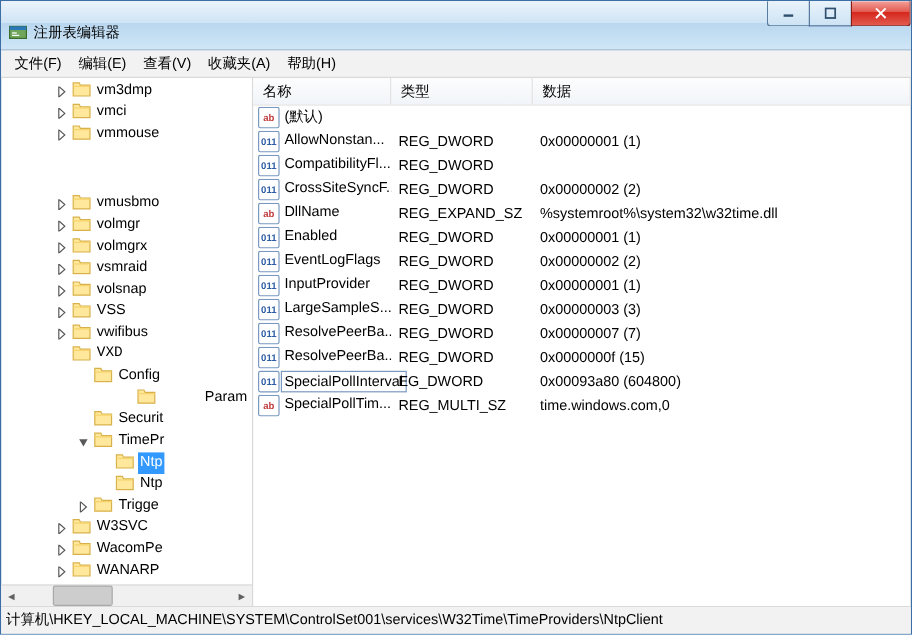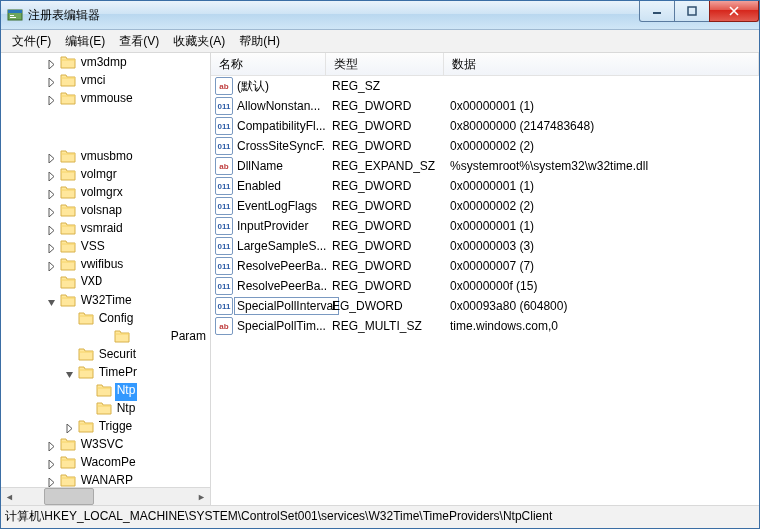--- a/index.html
+++ b/index.html
@@ -1,17 +1,17 @@
 <!DOCTYPE html>
 <html><head>
 <meta charset="utf-8">
 <style>
 html,body{margin:0;padding:0;font-family:"Microsoft YaHei","Segoe UI",Tahoma,sans-serif;font-size:12px;background:#fff;overflow:hidden}
 .window{width:760px;height:529px;border:1px solid #3b6ea5;box-sizing:border-box;display:flex;flex-direction:column;background:#fff}
-.titlebar{height:28px;background:linear-gradient(to bottom,#eaf3fb 0%,#cfe4f5 45%,#b9d7ef 46%,#cfe6f7 100%);display:flex;align-items:center;padding:0 0 0 6px;position:relative;border-bottom:1px solid #9fb9d1}
+.titlebar{height:28px;background:linear-gradient(to bottom,#eaf3fb 0%,#cfe4f5 45%,#b9d7ef 46%,#cfe6f7 100%);display:flex;align-items:center;padding:12px 0 0 6px;position:relative;border-bottom:1px solid #9fb9d1}
 .titlebar .icon{width:16px;height:16px;margin-right:5px;display:inline-block}
 .titlebar .title{color:#000;font-size:12px}
 .win-controls{position:absolute;right:0;top:0;display:flex}
 .win-btn{width:34px;height:20px;border:1px solid #5a7ba0;border-top:none;display:flex;align-items:center;justify-content:center;font-family:Arial;font-size:11px;color:#30506f;background:linear-gradient(to bottom,#e9f3fb,#cde3f4);margin-left:-1px}
 .win-btn.min{border-bottom-left-radius:3px}
 .win-btn.close{width:48px;background:linear-gradient(to bottom,#f1a09a 0%,#e2584d 45%,#d6261c 46%,#e25b4f 100%);color:#fff;border-color:#8b1d14;border-bottom-right-radius:3px}
 .menubar{height:22px;background:#f2f2f2;border-bottom:1px solid #d9d9d9;display:flex;align-items:center;padding:0 4px;gap:0}
 .menubar span{padding:3px 7px;cursor:default}
 .body{flex:1;display:flex;min-height:0;border-bottom:1px solid #d9d9d9}
 .tree-pane{width:209px;border-right:1px solid #d9d9d9;position:relative;display:flex;flex-direction:column}
@@ -26,21 +26,21 @@
 .hscroll .arrow{width:17px;height:17px;display:flex;align-items:center;justify-content:center;color:#606060;font-size:9px}
 .list-pane{flex:1;display:flex;flex-direction:column;position:relative;min-width:0}
 .list-header{height:22px;display:flex;border-bottom:1px solid #e3e3e3;background:linear-gradient(#fdfdfd,#f1f4f9)}
 .col{border-right:1px solid #e3e3e3;padding:3px 8px 0 8px;box-sizing:border-box;color:#000}
 .col.name{width:115px}
 .col.type{width:118px}
 .col.data{flex:1}
 .list-body{flex:1;overflow:hidden;position:relative}
 .row{display:flex;align-items:center;height:20px}
 .cell{box-sizing:border-box;padding:0 6px;overflow:hidden;text-overflow:ellipsis;white-space:nowrap}
-.cell.name{width:115px;display:flex;align-items:center;padding-left:4px}
+.cell.name{width:115px;display:flex;padding-left:4px}
 .cell.type{width:118px}
 .cell.data{flex:1}
 .reg-icon{width:16px;height:16px;margin-right:4px;flex:0 0 auto;border:1px solid #7a99c1;border-radius:2px;display:flex;align-items:center;justify-content:center;font-size:8px;font-weight:bold;font-family:Arial;background:#fff}
 .reg-icon.str{color:#c04040}
 .reg-icon.num{color:#2d5ca6}
 .edit-box{border:1px solid #7a99c1;background:#fff;padding:0 2px;height:16px;line-height:16px;display:inline-block;margin-left:-3px}
 .statusbar{height:20px;background:#f2f2f2;padding:2px 4px 0 4px;font-size:12px;white-space:nowrap;overflow:hidden}
 svg{display:block}
 </style>
 </head>
@@ -165,44 +165,44 @@
             <div class="tree-row" style="padding-left: 45px;">
               <span class="expander">
                 <svg width="9" height="9">
                   <path d="M2 0 L7 4.5 L2 9 Z" fill="none" stroke="#595959"></path>
                 </svg>
               </span>
               <svg class="folder" viewBox="0 0 16 14">
                 <path d="M1 3 L1 13 L15 13 L15 4 L7 4 L6 2 L1 2 Z" fill="#ffe79c" stroke="#d8b14a"></path>
                 <path d="M1 5 L15 5" stroke="#f6d46b"></path>
               </svg>
+              <span class="tree-label">vsmraid</span>
+            </div>
+            <div class="tree-row" style="padding-left: 45px;">
+              <span class="expander">
+                <svg width="9" height="9">
+                  <path d="M2 0 L7 4.5 L2 9 Z" fill="none" stroke="#595959"></path>
+                </svg>
+              </span>
+              <svg class="folder" viewBox="0 0 16 14">
+                <path d="M1 3 L1 13 L15 13 L15 4 L7 4 L6 2 L1 2 Z" fill="#ffe79c" stroke="#d8b14a"></path>
+                <path d="M1 5 L15 5" stroke="#f6d46b"></path>
+              </svg>
               <span class="tree-label">volsnap</span>
             </div>
             <div class="tree-row" style="padding-left: 45px;">
               <span class="expander">
                 <svg width="9" height="9">
                   <path d="M2 0 L7 4.5 L2 9 Z" fill="none" stroke="#595959"></path>
                 </svg>
               </span>
               <svg class="folder" viewBox="0 0 16 14">
                 <path d="M1 3 L1 13 L15 13 L15 4 L7 4 L6 2 L1 2 Z" fill="#ffe79c" stroke="#d8b14a"></path>
                 <path d="M1 5 L15 5" stroke="#f6d46b"></path>
               </svg>
-              <span class="tree-label">vsmraid</span>
-            </div>
-            <div class="tree-row" style="padding-left: 45px;">
-              <span class="expander">
-                <svg width="9" height="9">
-                  <path d="M2 0 L7 4.5 L2 9 Z" fill="none" stroke="#595959"></path>
-                </svg>
-              </span>
-              <svg class="folder" viewBox="0 0 16 14">
-                <path d="M1 3 L1 13 L15 13 L15 4 L7 4 L6 2 L1 2 Z" fill="#ffe79c" stroke="#d8b14a"></path>
-                <path d="M1 5 L15 5" stroke="#f6d46b"></path>
-              </svg>
               <span class="tree-label">VSS</span>
             </div>
             <div class="tree-row" style="padding-left: 45px;">
               <span class="expander">
                 <svg width="9" height="9">
                   <path d="M2 0 L7 4.5 L2 9 Z" fill="none" stroke="#595959"></path>
                 </svg>
               </span>
               <svg class="folder" viewBox="0 0 16 14">
                 <path d="M1 3 L1 13 L15 13 L15 4 L7 4 L6 2 L1 2 Z" fill="#ffe79c" stroke="#d8b14a"></path>
@@ -210,32 +210,20 @@
               </svg>
               <span class="tree-label">vwifibus</span>
             </div>
             <div class="tree-row" style="padding-left: 45px; font-family: Liberation Mono, monospace;">
               <span class="expander"></span>
               <svg class="folder" viewBox="0 0 16 14">
                 <path d="M1 3 L1 13 L15 13 L15 4 L7 4 L6 2 L1 2 Z" fill="#ffe79c" stroke="#d8b14a"></path>
                 <path d="M1 5 L15 5" stroke="#f6d46b"></path>
               </svg>
               <span class="tree-label">VXD</span>
-            </div>
-            <div class="tree-row" style="padding-left: 45px;">
-              <span class="expander">
-                <svg width="9" height="9">
-                  <path d="M1 2 L8 2 L4.5 8 Z" fill="#595959"></path>
-                </svg>
-              </span>
-              <svg class="folder" viewBox="0 0 16 14">
-                <path d="M1 3 L1 13 L15 13 L15 4 L7 4 L6 2 L1 2 Z" fill="#ffe79c" stroke="#d8b14a"></path>
-                <path d="M1 5 L15 5" stroke="#f6d46b"></path>
-              </svg>
-              <span class="tree-label">W32Time</span>
             </div>
             <div class="tree-row" style="padding-left: 63px;">
               <span class="expander"></span>
               <svg class="folder" viewBox="0 0 16 14">
                 <path d="M1 3 L1 13 L15 13 L15 4 L7 4 L6 2 L1 2 Z" fill="#ffe79c" stroke="#d8b14a"></path>
                 <path d="M1 5 L15 5" stroke="#f6d46b"></path>
               </svg>
               <span class="tree-label">Config</span>
             </div>
             <div class="tree-row" style="padding-left: 63px; gap: 36px;">
@@ -344,37 +332,35 @@
         <div class="col name">名称</div>
         <div class="col type">类型</div>
         <div class="col data">数据</div>
       </div>
       <div class="list-body" id="list-body">
           <div class="row">
             <div class="cell name">
               <span class="reg-icon str">ab</span>
               <span>(默认)</span>
             </div>
-            <div class="cell type">REG_SZ</div>
           </div>
           <div class="row">
             <div class="cell name">
               <span class="reg-icon num">011</span>
               <span>AllowNonstan...</span>
             </div>
             <div class="cell type">REG_DWORD</div>
             <div class="cell data">0x00000001 (1)</div>
           </div>
           <div class="row">
             <div class="cell name">
               <span class="reg-icon num">011</span>
               <span>CompatibilityFl...</span>
             </div>
             <div class="cell type">REG_DWORD</div>
-            <div class="cell data">0x80000000 (2147483648)</div>
           </div>
           <div class="row">
             <div class="cell name">
               <span class="reg-icon num">011</span>
               <span>CrossSiteSyncF...</span>
             </div>
             <div class="cell type">REG_DWORD</div>
             <div class="cell data">0x00000002 (2)</div>
           </div>
           <div class="row">

